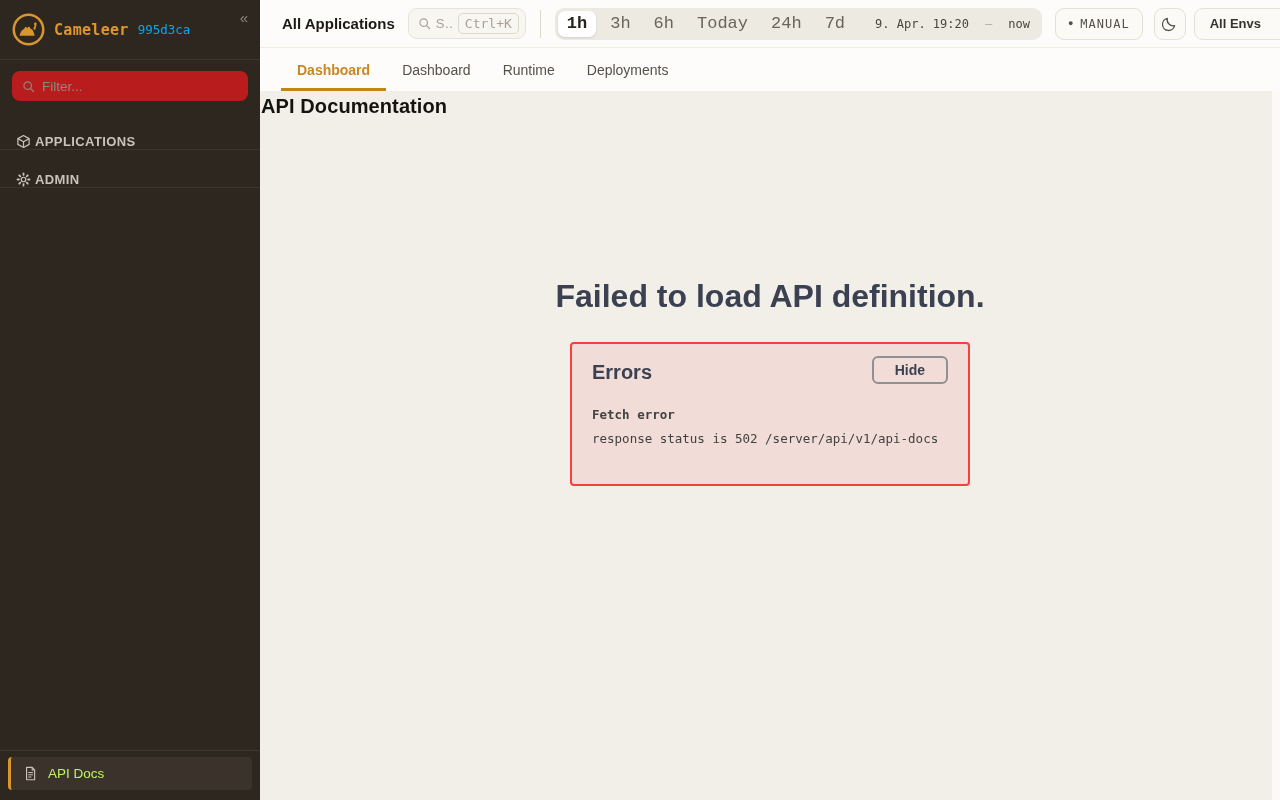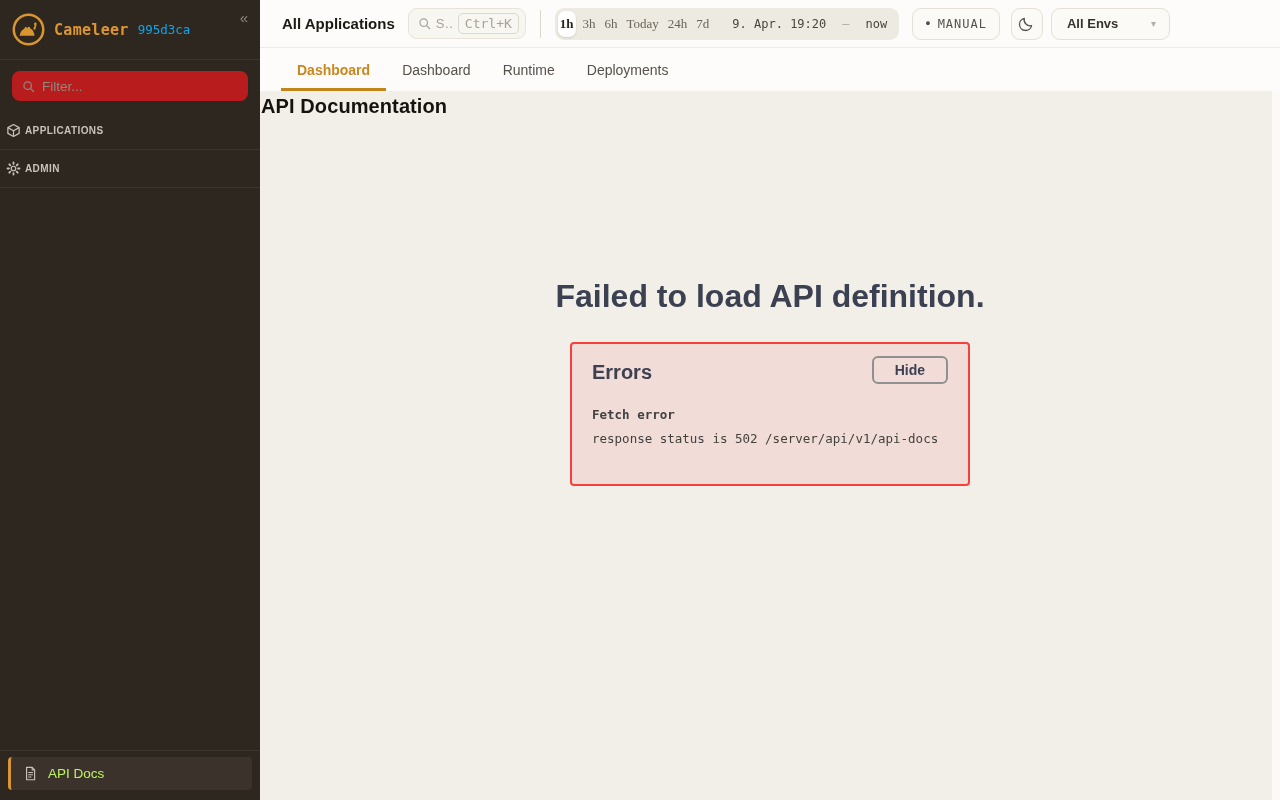--- a/index.html
+++ b/index.html
@@ -39,23 +39,23 @@
     margin:11px 12px; height:30px; background:#b91c1c; border-radius:8px;
     display:flex; align-items:center; padding:0 10px; gap:7px; color:#8f887e;
   }
   .sb-filter svg { flex-shrink:0; }
   .sb-filter input {
     background:transparent; border:none; outline:none; width:100%;
     font-family:"Liberation Sans", sans-serif; font-size:13.5px; color:#cbc5bd;
   }
   .sb-filter input::placeholder { color:#8f887e; }
   .sb-section {
-    height:38px; display:flex; align-items:center; gap:4px;
-    padding:0 6px; border-bottom:1px solid #3e362d;
-    font-size:10px; font-weight:700; letter-spacing:.4px; color:#c8c2ba;
+    height:38px; display:flex; align-items:flex-end; gap:4px;
+    padding:0 16px; border-bottom:1px solid #3e362d;
+    font-size:13px; font-weight:700; letter-spacing:.4px; color:#c8c2ba;
     cursor:pointer;
   }
   .sb-section svg { flex-shrink:0; }
   .sb-spacer { flex:1; }
   .sb-bottom { border-top:1px solid #3e362d; padding:6px 8px 10px; }
   .sb-item {
     height:33px; background:#3b332b; border-left:3px solid #d9952f;
     border-radius:4px; display:flex; align-items:center; gap:10px;
     padding:0 12px; font-size:13.5px; color:#bef264; cursor:pointer;
   }
@@ -85,22 +85,22 @@
     font-family:"DejaVu Sans Mono", monospace; font-size:13px; color:#a8a197;
     white-space:nowrap; flex-shrink:0;
   }
   .vdiv { width:1px; height:28px; background:#ddd8ce; margin:0 14px; flex-shrink:0; }
 
   .timegroup {
     height:32px; background:#eceae1; border-radius:9px;
     display:flex; align-items:center; padding:0 12px 0 3px; gap:5px; flex-shrink:0;
   }
   .range-btn {
-    height:26px; padding:0 2px; border:none; border-radius:7px; background:transparent;
-    font-family:Liberation Serif, serif; font-size:13px; color:#6a6459; cursor:pointer;
+    height:26px; padding:0 9px; border:none; border-radius:7px; background:transparent;
+    font-family:Liberation Mono, monospace; font-size:17px; color:#6a6459; cursor:pointer;
     white-space:nowrap;
   }
   .range-btn.active {
     background:#ffffff; color:#27231d; font-weight:700;
     box-shadow:0 1px 2px rgba(60,50,30,.14);
   }
   .time-from {
     margin-left:16px; font-family:"DejaVu Sans Mono", monospace;
     font-size:12px; color:#4a453e; white-space:nowrap; cursor:pointer;
   }

